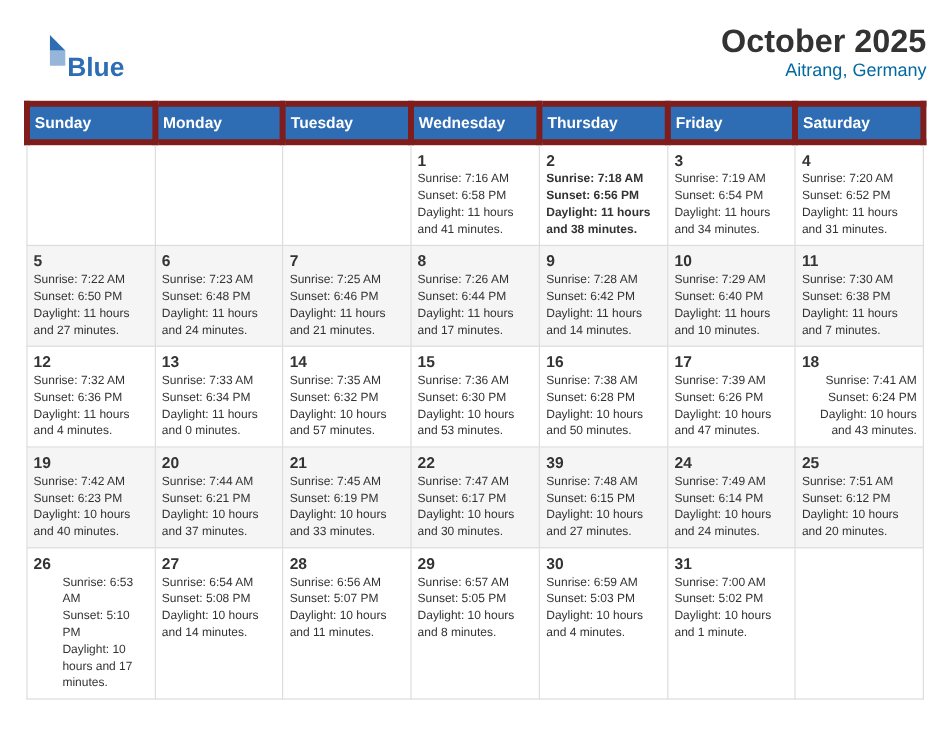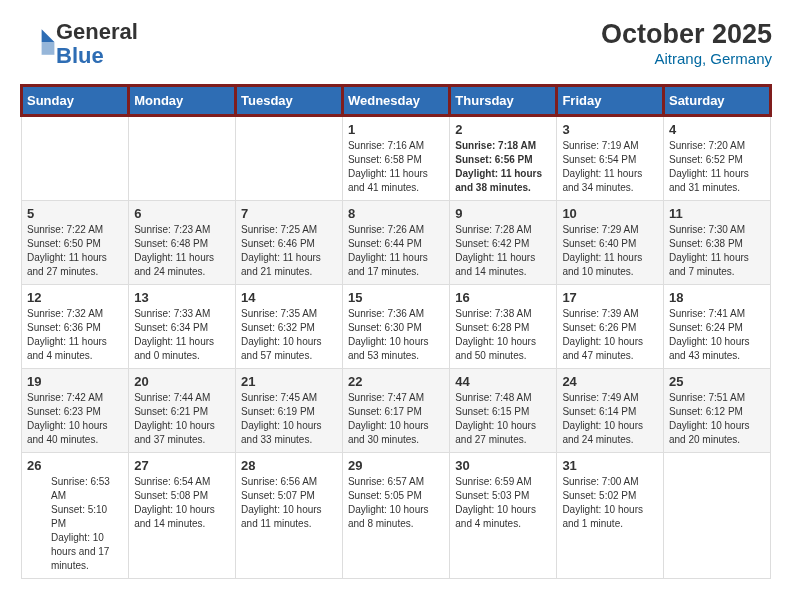--- a/index.html
+++ b/index.html
@@ -50,21 +50,21 @@
       border-collapse: collapse;
       border: 1px solid #ccc;
     }
     .calendar th {
       background-color: #2e6db4;
       color: #fff;
       font-size: 13px;
       font-weight: bold;
       padding: 6px 4px;
       text-align: left;
-      border: 3px solid #7f1d1d;
+      border: 5px solid #7f1d1d;
     }
     .calendar td {
       vertical-align: top;
       padding: 5px 5px;
       border: 1px solid #ddd;
       font-size: 10.5px;
       color: #333;
       width: 108px;
       min-height: 80px;
       background: #fff;
@@ -92,21 +92,21 @@
 
 <div class="header">
   <div class="logo">
     <div>
       <svg class="logo-icon" viewBox="0 0 40 40">
         <polygon points="22,4 38,20 22,20" fill="#2e6db4"></polygon>
         <polygon points="22,20 38,20 38,36 22,36" fill="#2e6db4" opacity="0.5"></polygon>
       </svg>
     </div>
     <div class="logo-text">
-      <span class="logo-general">General</span><br>
+      <br>
       <span class="logo-blue">Blue</span>
     </div>
   </div>
   <div class="title-block">
     <div class="month-title">October 2025</div>
     <div class="location">Aitrang, Germany</div>
   </div>
 </div>
 
 <table class="calendar">
@@ -227,21 +227,21 @@
 Daylight: 10 hours and 50 minutes.</div>
         </td>
         <td>
           <span class="day-number">17</span>
           <div class="day-info" style="white-space: pre-line;">Sunrise: 7:39 AM
 Sunset: 6:26 PM
 Daylight: 10 hours and 47 minutes.</div>
         </td>
         <td>
           <span class="day-number">18</span>
-          <div class="day-info" style="white-space: pre-line;">Sunrise: 7:41 AM
+          <div class="day-info" style="white-space: pre-line; text-align: right;">Sunrise: 7:41 AM
 Sunset: 6:24 PM
 Daylight: 10 hours and 43 minutes.</div>
         </td>
       </tr>
       <tr>
         <td>
           <span class="day-number">19</span>
           <div class="day-info" style="white-space: pre-line;">Sunrise: 7:42 AM
 Sunset: 6:23 PM
 Daylight: 10 hours and 40 minutes.</div>
@@ -258,21 +258,21 @@
 Sunset: 6:19 PM
 Daylight: 10 hours and 33 minutes.</div>
         </td>
         <td>
           <span class="day-number">22</span>
           <div class="day-info" style="white-space: pre-line;">Sunrise: 7:47 AM
 Sunset: 6:17 PM
 Daylight: 10 hours and 30 minutes.</div>
         </td>
         <td>
-          <span class="day-number">44</span>
+          <span class="day-number">39</span>
           <div class="day-info" style="white-space: pre-line;">Sunrise: 7:48 AM
 Sunset: 6:15 PM
 Daylight: 10 hours and 27 minutes.</div>
         </td>
         <td>
           <span class="day-number">24</span>
           <div class="day-info" style="white-space: pre-line;">Sunrise: 7:49 AM
 Sunset: 6:14 PM
 Daylight: 10 hours and 24 minutes.</div>
         </td>

